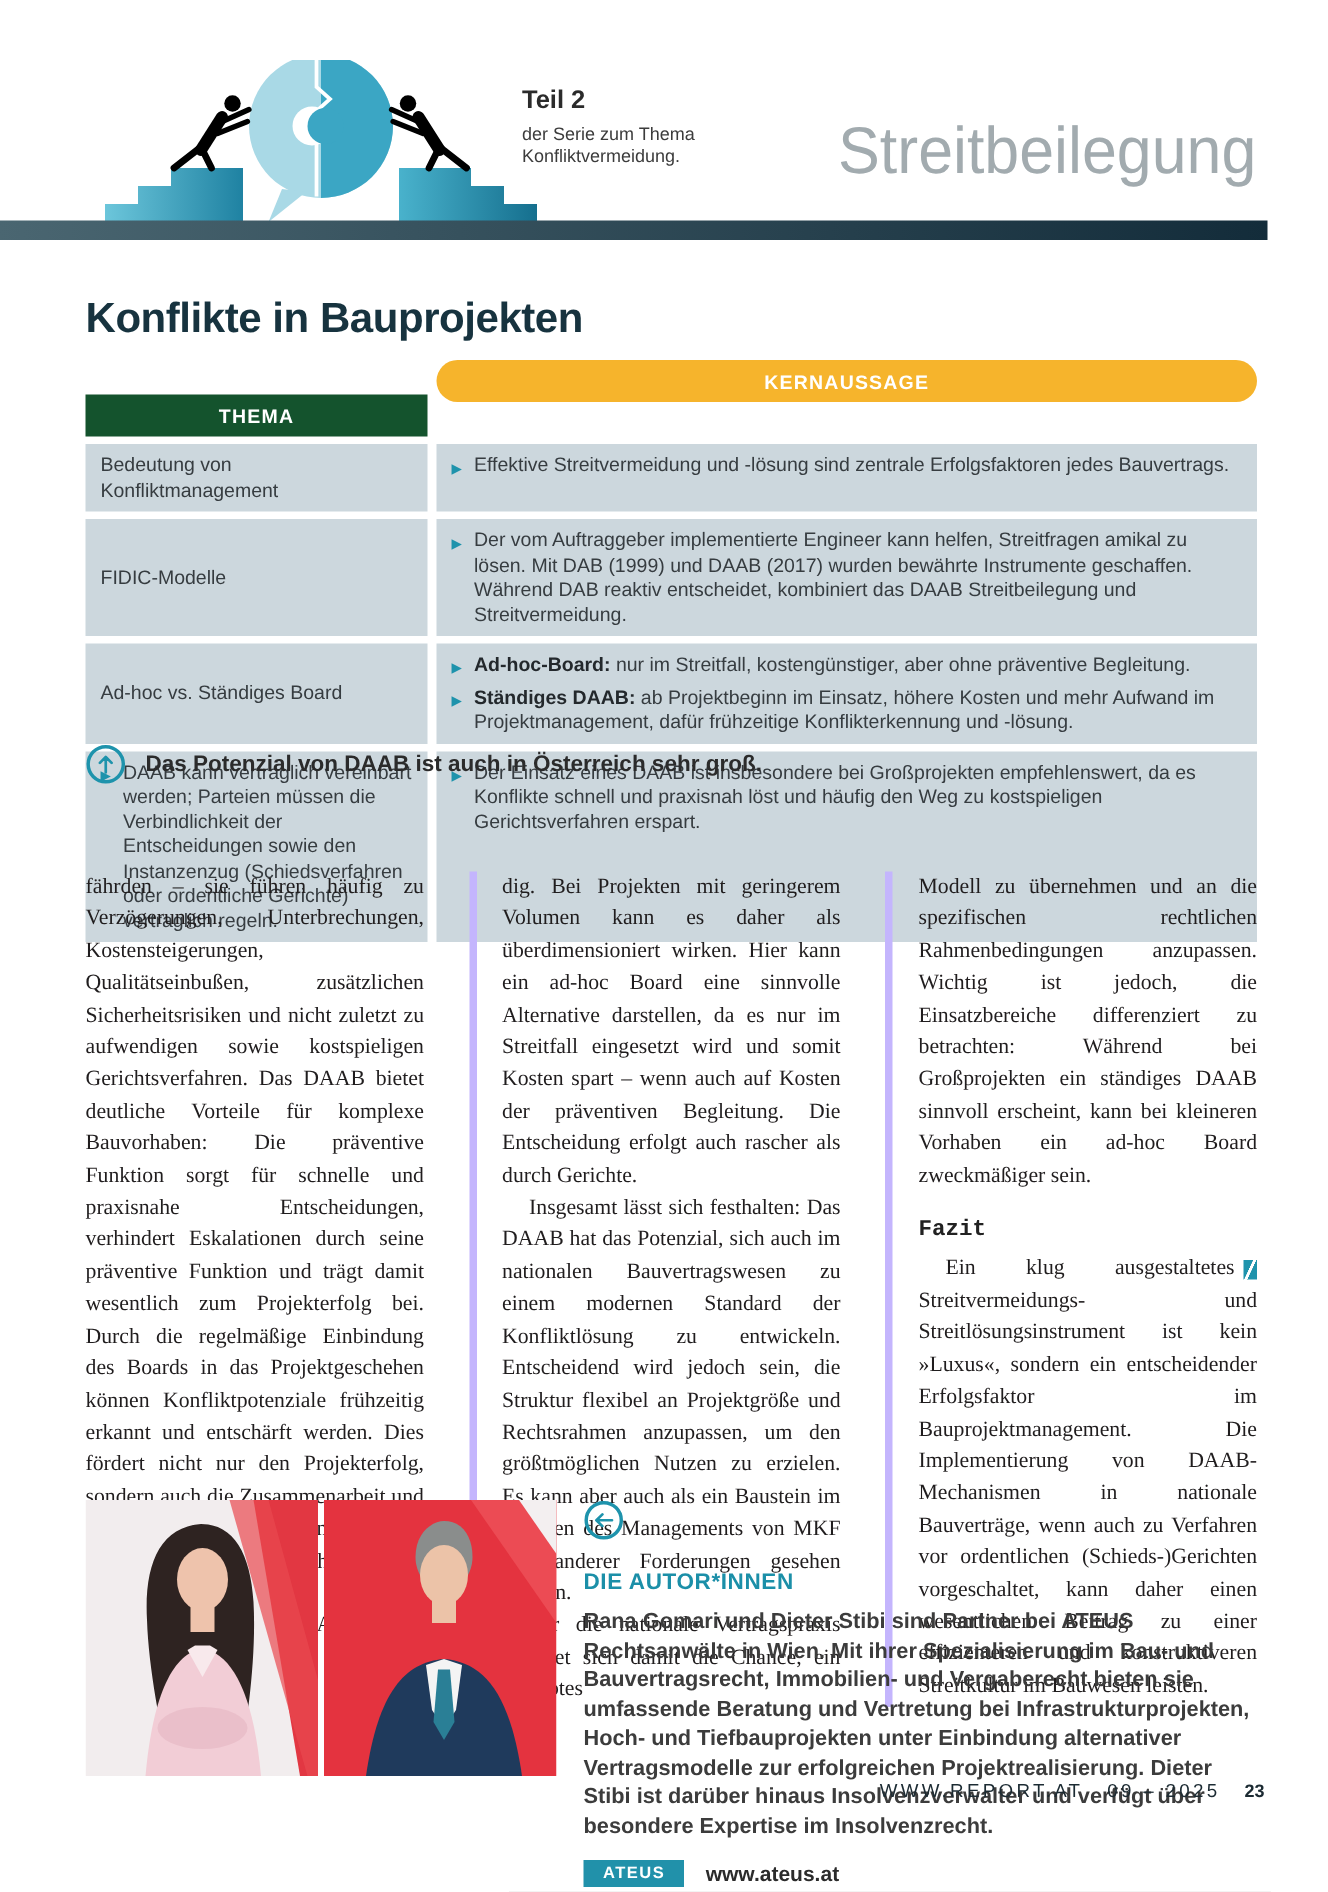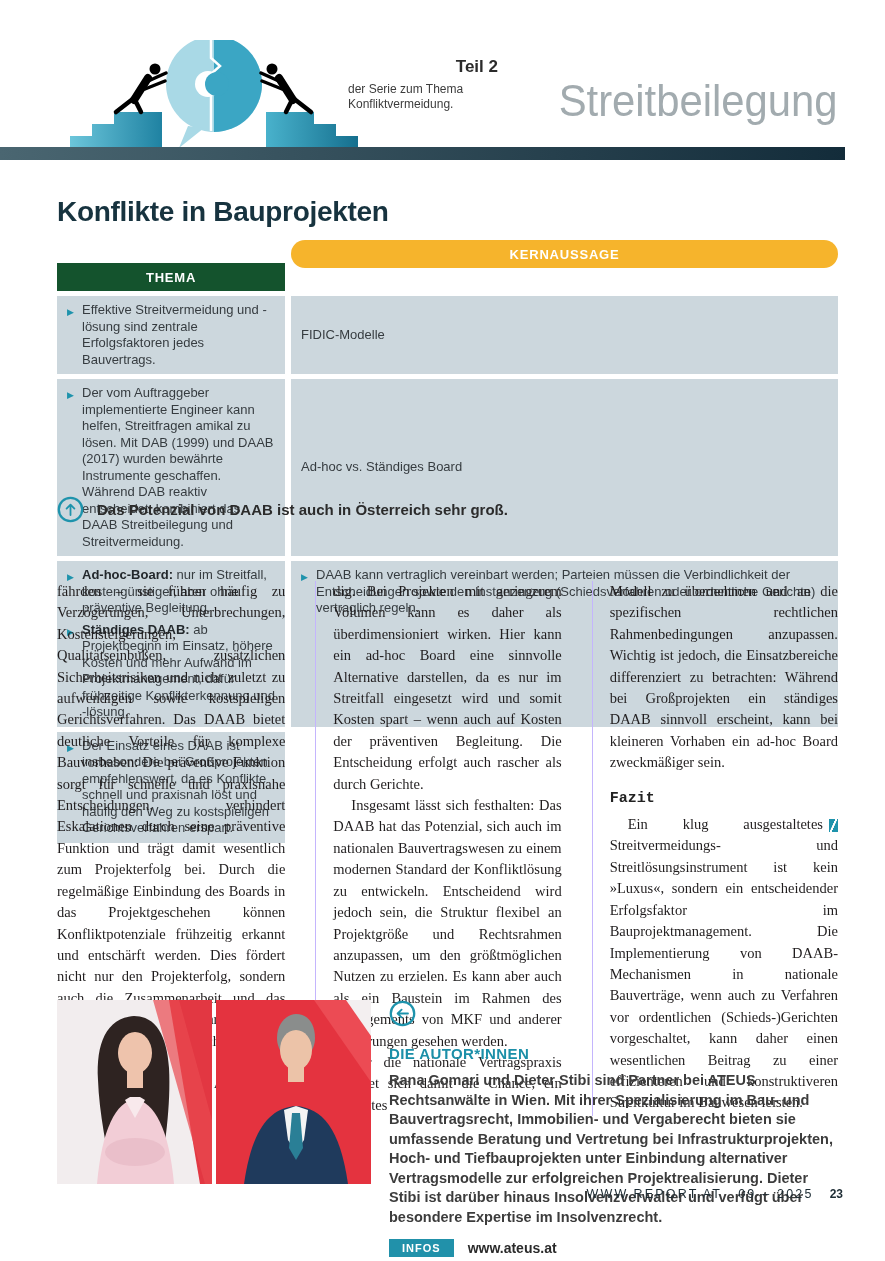--- a/index.html
+++ b/index.html
@@ -2,21 +2,21 @@
 <html lang="de"><head>
 <meta charset="utf-8">
 <style>
   html,body{margin:0;padding:0;background:#e9e9e9;}
   .page{position:relative;width:885px;height:1261px;background:#ffffff;overflow:hidden;
         font-family:"Liberation Sans",sans-serif;}
 
   
   .illu{position:absolute;left:58px;top:40px;width:312px;height:110px;}
   .teil{position:absolute;left:348px;top:57px;width:150px;}
-  .teil .t1{font-size:17px;font-weight:bold;color:#2b2b2b;margin-bottom:5px;text-align:right;}
+  .teil .t1{font-size:17px;font-weight:bold;color:#2b2b2b;margin-bottom:5px;}
   .teil .t2{font-size:12px;color:#3c3c3c;line-height:15px;}
   .sectiontitle{position:absolute;top:76px;right:47px;font-size:44px;font-weight:200;
         color:#a2abaf;letter-spacing:0px;transform-origin:right;transform:scaleX(.95);}
   .topbar{position:absolute;left:0;top:147px;width:845px;height:13px;
         background:linear-gradient(to right,#4a6671,#132c3a);}
 
   
   .arttitle{position:absolute;left:57px;top:196px;font-size:28px;font-weight:bold;
         color:#17333f;letter-spacing:-.3px;}
 
@@ -37,21 +37,21 @@
 
   
   .callout{position:absolute;left:57px;top:496px;display:flex;align-items:center;gap:13px;}
   .circle-ic{width:27px;height:27px;flex:0 0 27px;}
   .callout .txt{font-size:15px;font-weight:bold;color:#2b2b2b;}
 
   
   .bodycols{position:absolute;left:57px;top:581px;width:781px;display:flex;}
   .col{flex:1;font-family:"Liberation Serif",serif;font-size:14.5px;line-height:21.4px;
         text-align:justify;color:#201d1e;}
-  .col + .col{border-left:1px solid #c4b5fd;margin-left:30px;padding-left:17px;}
+  .col + .col{border-left:5px solid #c4b5fd;margin-left:30px;padding-left:17px;}
   .col p{margin:0;}
   .col p.ind{text-indent:18px;}
   .fazit{font-family:Liberation Mono, monospace;font-size:15px;font-weight:bold;
         color:#222;margin:14px 0 5px 0;}
   .endmark{float:right;width:9px;height:13px;margin-left:6px;margin-top:5px;
         background:linear-gradient(115deg,#1e93ac 42%,#fff 44%,#fff 56%,#1e93ac 58%);}
 
   
   .authors{position:absolute;left:57px;top:1000px;width:781px;display:flex;}
   .photos{display:flex;gap:4px;flex:0 0 auto;}
@@ -124,20 +124,21 @@
 
   <div class="sectiontitle">Streitbeilegung</div>
   <div class="topbar"></div>
 
   <h1 class="arttitle" style="margin:0;">Konflikte in Bauprojekten</h1>
 
   <div class="ktable">
     <div class="th th-left">THEMA</div>
     <div class="th th-right">KERNAUSSAGE</div>
 
+    <div class="td td-left">Bedeutung von Konfliktmanagement</div>
     <div class="td td-right">
       <div class="bullet">
         <span class="tri">▶</span><b></b><span>Effektive Streitvermeidung und -lösung sind zentrale Erfolgsfaktoren jedes Bauvertrags.</span>
       </div>
     </div>
 
     <div class="td td-left">FIDIC-Modelle</div>
     <div class="td td-right">
       <div class="bullet">
         <span class="tri">▶</span><b></b><span>Der vom Auftraggeber implementierte Engineer kann helfen, Streitfragen amikal zu lösen. Mit DAB (1999) und DAAB (2017) wurden bewährte Instrumente geschaffen. Während DAB reaktiv entscheidet, kombiniert das DAAB Streitbeilegung und Streitvermeidung.</span>
@@ -220,21 +221,21 @@
       </svg>
     </div>
     <div class="abio">
       <svg class="circle-ic" viewBox="0 0 27 27">
         <circle cx="13.5" cy="13.5" r="11.7" fill="none" stroke="#1e93ac" stroke-width="2.3"></circle>
         <path d="M19,13.5 L9,13.5 M12.6,9.6 L8.6,13.5 L12.6,17.4" fill="none" stroke="#1e93ac" stroke-width="1.8" stroke-linecap="round" stroke-linejoin="round"></path>
       </svg>
       <div class="aheading">DIE AUTOR*INNEN</div>
       <div class="atext">Rana Gomari und Dieter Stibi sind Partner bei ATEUS Rechtsanwälte in Wien. Mit ihrer Spezialisierung im Bau- und Bauvertragsrecht, Immobilien- und Vergaberecht bieten sie umfassende Beratung und Vertretung bei Infrastrukturprojekten, Hoch- und Tiefbauprojekten unter Einbindung alternativer Vertragsmodelle zur erfolgreichen Projektrealisierung. Dieter Stibi ist darüber hinaus Insolvenzverwalter und verfügt über besondere Expertise im Insolvenzrecht.</div>
       <div class="inforow">
-        <span class="infobadge">INFOS</span>
+        <span class="infobadge">ATEUS</span>
         <span class="url">www.ateus.at</span>
       </div>
     </div>
   </div>
 
   <div class="footer">
     <span class="site">WWW.REPORT.AT</span>
     <span class="issue">09 – 2025</span>
     <span class="pageno">23</span>
   </div>

